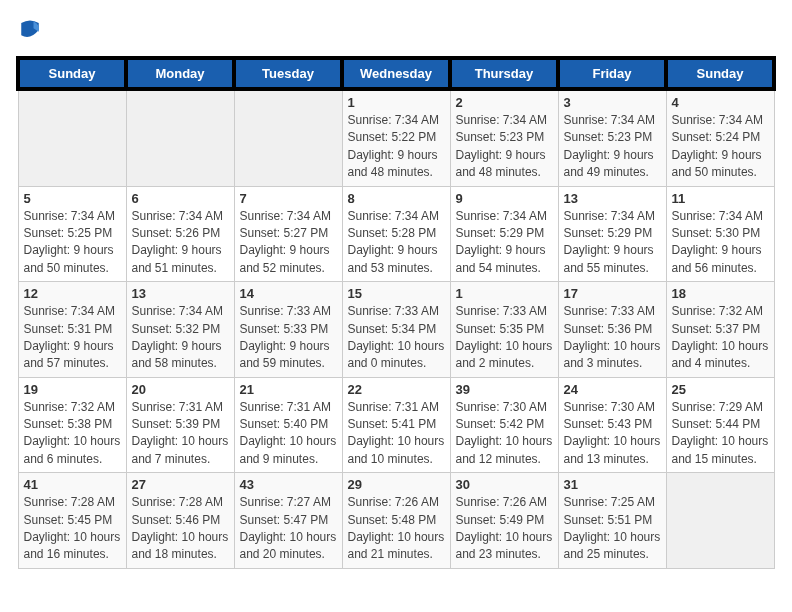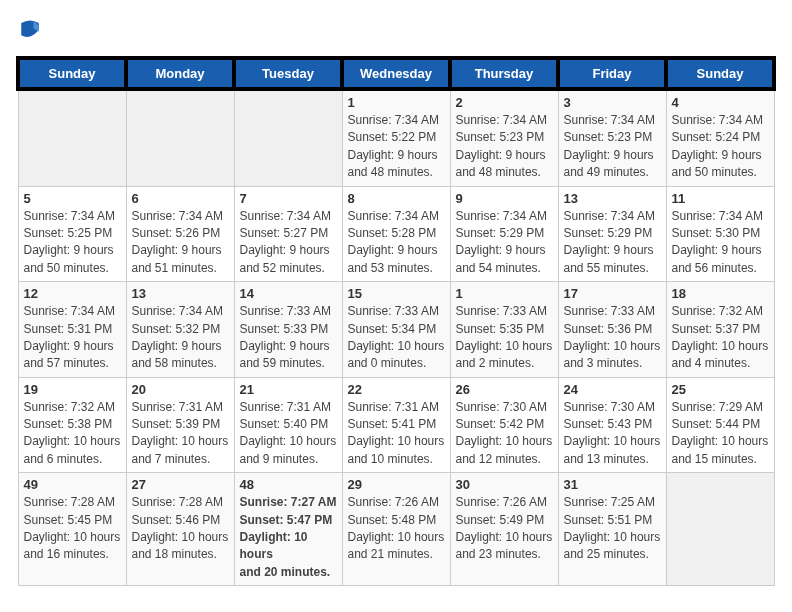--- a/index.html
+++ b/index.html
@@ -281,21 +281,21 @@
 and 9 minutes.</div>
         </td>
         <td>
           <span class="day-number">22</span>
           <div class="day-info" style="white-space: pre-line;">Sunrise: 7:31 AM
 Sunset: 5:41 PM
 Daylight: 10 hours
 and 10 minutes.</div>
         </td>
         <td>
-          <span class="day-number">26</span>
+          <span class="day-number">39</span>
           <div class="day-info" style="white-space: pre-line;">Sunrise: 7:30 AM
 Sunset: 5:42 PM
 Daylight: 10 hours
 and 12 minutes.</div>
         </td>
         <td>
           <span class="day-number">24</span>
           <div class="day-info" style="white-space: pre-line;">Sunrise: 7:30 AM
 Sunset: 5:43 PM
 Daylight: 10 hours
@@ -304,36 +304,36 @@
         <td>
           <span class="day-number">25</span>
           <div class="day-info" style="white-space: pre-line;">Sunrise: 7:29 AM
 Sunset: 5:44 PM
 Daylight: 10 hours
 and 15 minutes.</div>
         </td>
       </tr>
       <tr>
         <td>
-          <span class="day-number">49</span>
+          <span class="day-number">41</span>
           <div class="day-info" style="white-space: pre-line;">Sunrise: 7:28 AM
 Sunset: 5:45 PM
 Daylight: 10 hours
 and 16 minutes.</div>
         </td>
         <td>
           <span class="day-number">27</span>
           <div class="day-info" style="white-space: pre-line;">Sunrise: 7:28 AM
 Sunset: 5:46 PM
 Daylight: 10 hours
 and 18 minutes.</div>
         </td>
         <td>
-          <span class="day-number">48</span>
-          <div class="day-info" style="white-space: pre-line; font-weight: bold;">Sunrise: 7:27 AM
+          <span class="day-number">43</span>
+          <div class="day-info" style="white-space: pre-line;">Sunrise: 7:27 AM
 Sunset: 5:47 PM
 Daylight: 10 hours
 and 20 minutes.</div>
         </td>
         <td>
           <span class="day-number">29</span>
           <div class="day-info" style="white-space: pre-line;">Sunrise: 7:26 AM
 Sunset: 5:48 PM
 Daylight: 10 hours
 and 21 minutes.</div>

